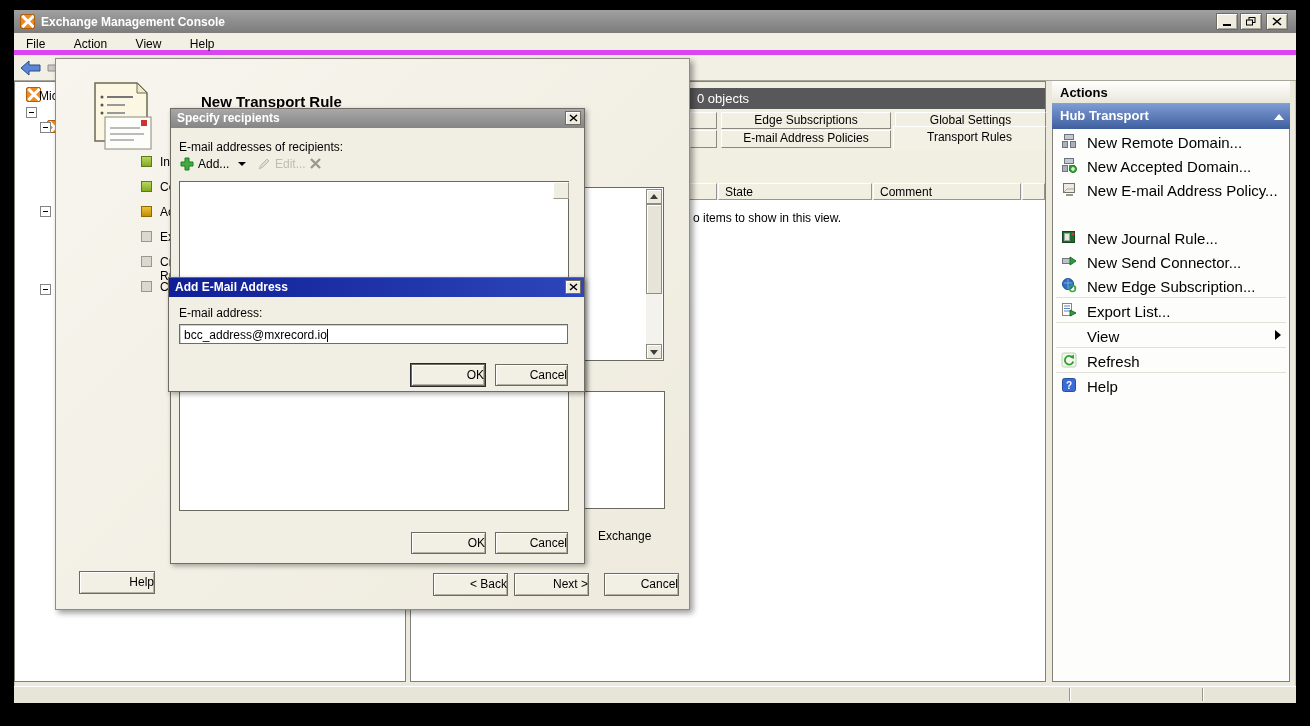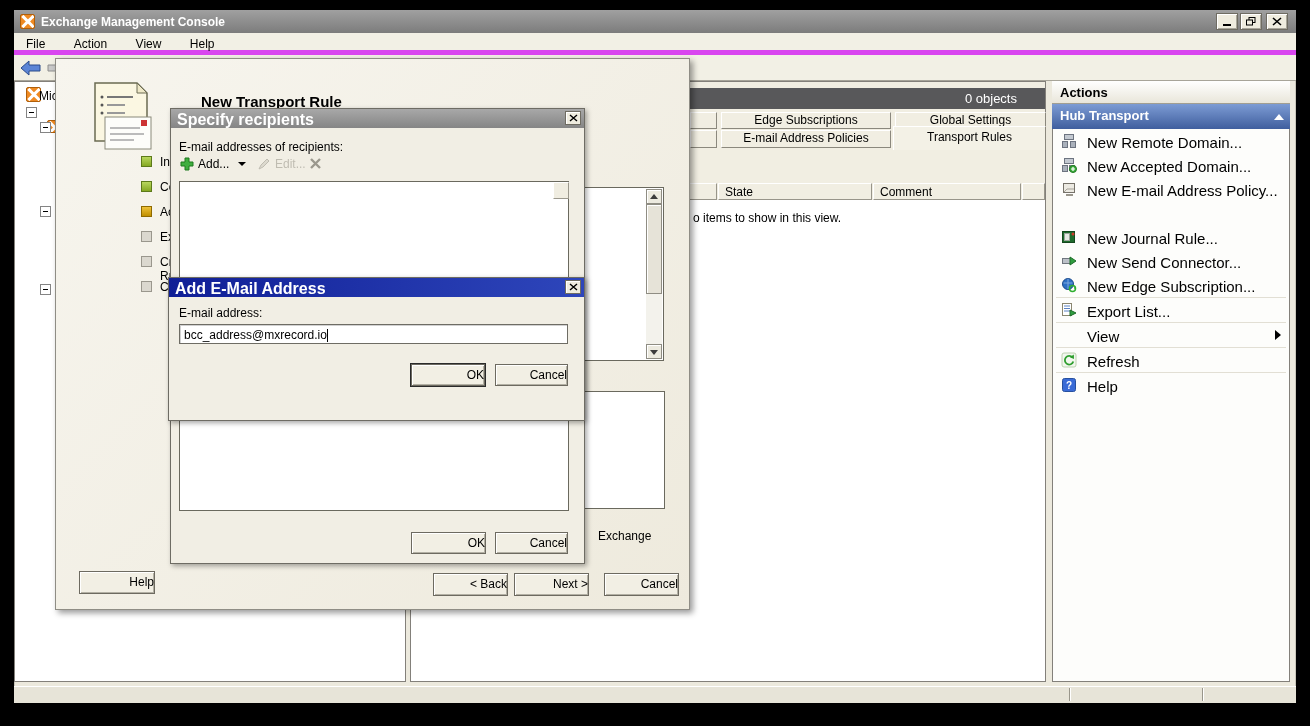--- a/index.html
+++ b/index.html
@@ -28,21 +28,21 @@
   .pane { border:1px solid #83807a; background:#fff; }
   #treepane { left:14px; top:81px; width:392px; height:601px; }
   #centerpane { left:410px; top:81px; width:636px; height:601px; background:#f1eee2; }
   #actionspane { left:1052px; top:81px; width:238px; height:601px; background:#fdfdfb; }
 
   .minusbox { position:absolute; width:11px; height:11px; background:#fff; border:1px solid #848484; }
   .minusbox i { position:absolute; left:2px; top:4px; width:5px; height:1px; background:#000; }
 
   
   #objectsbar { left:411px; top:88px; width:634px; height:21px; background:#58585a; color:#fff;
-    font-size:13px; text-align:right; line-height:21px; padding-right:28px; }
+    font-size:13px; text-align:center; line-height:21px; padding-right:10px; }
   .tab { position:absolute; background:#f1eee2; border:1px solid #fff; border-right-color:#8b887d; border-bottom:1px solid #8b887d;
     text-align:center; font-size:12px; color:#000; line-height:15px; }
   .tab.active { background:#f3f1e6; border-bottom:none; line-height:20px; z-index:2; }
   .colhdr { position:absolute; height:17px; background:#f1eee2; border:1px solid #fff; border-right-color:#98958a; border-bottom-color:#98958a;
     font-size:12px; padding:1px 0 0 6px; color:#000; }
   #listwhite { left:411px; top:200px; width:634px; height:481px; background:#fff; }
 
   
   #actions-title { left:1052px; top:81px; width:238px; height:23px; background:linear-gradient(#ffffff,#e9e6da);
     border-bottom:1px solid #a19e92; font-weight:bold; font-size:13px; padding:4px 0 0 8px; }
@@ -75,21 +75,21 @@
   .sbtri-dn { width:0;height:0;border-left:4px solid transparent;border-right:4px solid transparent;border-top:5px solid #3c3c3c; margin:5px auto 0; }
 
   
   .btn { position:absolute; background:#f2efe4; border:1px solid #6d6a60;
     box-shadow:inset 1px 1px 0 #ffffff, inset -1px -1px 0 #b3b0a4;
     font-size:12px; color:#000; text-align:right; font-family:"Liberation Sans",sans-serif; }
   .btn.default { outline:1px solid #2a2a2a; }
 
   
   .dialog { position:absolute; background:#f1eee4; border:1px solid #6e6c64; box-shadow:2px 2px 5px rgba(0,0,0,.35); }
-  .dlg-title { position:absolute; left:0; top:0; right:0; height:19px; color:#fff; font-weight:bold; font-size:16px;
+  .dlg-title { position:absolute; left:0; top:0; right:0; height:19px; color:#fff; font-weight:bold; font-size:12px;
     padding:2px 0 0 6px; }
   .dlg-title.gray { background:linear-gradient(#a8a8a8,#858585); }
   .dlg-title.blue { background:linear-gradient(to right,#101f96,#2e46bb); }
   .dlg-close { position:absolute; top:2px; right:3px; width:16px; height:14px; background:#efecdf;
     border:1px solid #6f6c62; box-shadow:inset 1px 1px 0 #fff; }
   .dlg-close svg { display:block; margin:2px auto 0; }
 
   .tbar-btn { position:absolute; display:flex; align-items:center; }
   .caret-dn { width:0; height:0; border-left:4px solid transparent; border-right:4px solid transparent; border-top:4px solid #000; }
 
@@ -378,21 +378,21 @@
     </div>
 
     <div class="whitebox" style="left:8px;top:72px;width:390px;height:330px">
       <div class="listhdr-cell" style="left:373px;top:0;width:16px"></div>
     </div>
 
     <div class="btn" style="left:240px;top:423px;width:75px;height:22px;line-height:20px">OK</div>
     <div class="btn" style="left:324px;top:423px;width:73px;height:22px;line-height:20px">Cancel</div>
   </div>
 
-  <div class="dialog" style="left:168px;top:277px;width:417px;height:144px">
+  <div class="dialog" style="left:168px;top:277px;width:417px;height:115px">
     <div class="dlg-title blue">
       <span>Add E-Mail Address</span>
       <div class="dlg-close">
         <svg width="9" height="8">
             <path d="M1 1 L8 7 M8 1 L1 7" stroke="#000" stroke-width="1.4"></path>
           </svg>
       </div>
     </div>
     <div class="abs txt" style="left:10px;top:28px">E-mail address:</div>
     <div class="edit" style="left:10px;top:46px;width:389px;height:20px">

